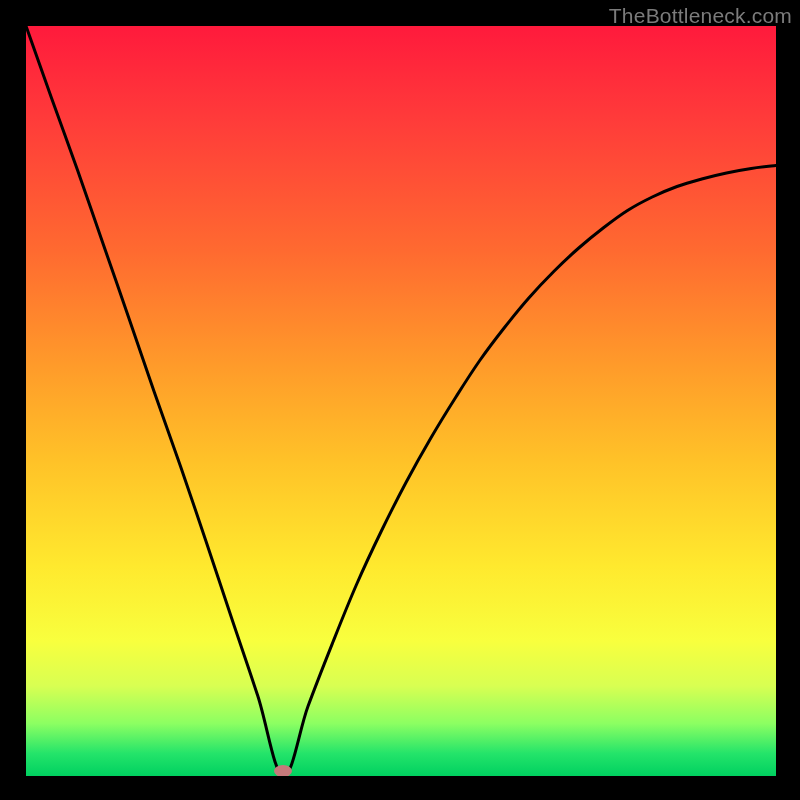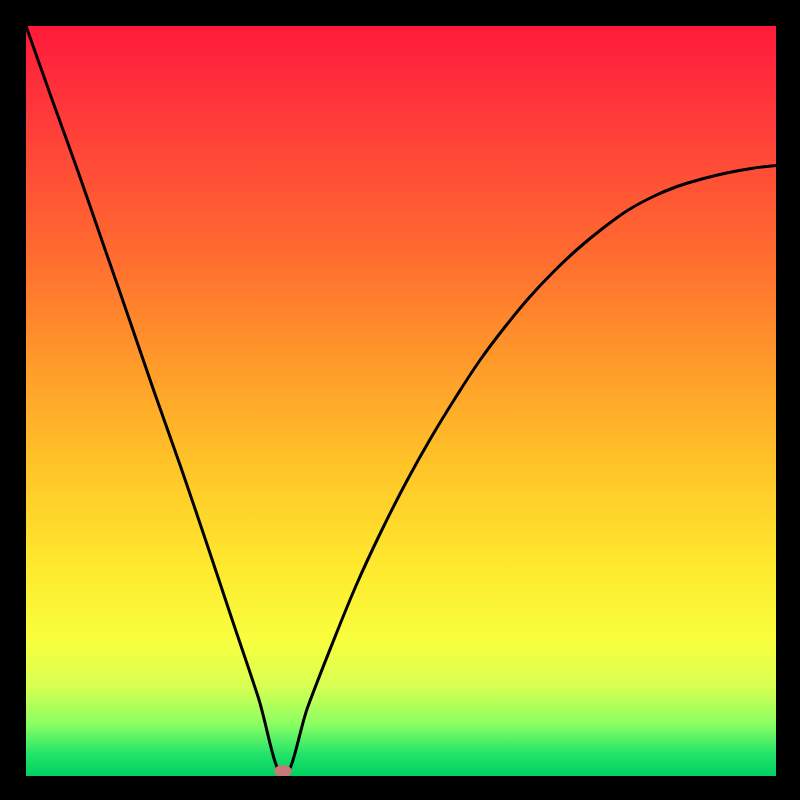--- a/index.html
+++ b/index.html
@@ -70,13 +70,14 @@
 <div class="frame">
   <div class="plot-area">
 
     <svg class="curve" viewBox="0 0 750 750" preserveAspectRatio="none">
       <path id="curve-path" d="M 0.00 0.00 C 4.59 12.96, 16.19 45.94, 25.50 72.00 C 34.82 98.05, 42.44 118.42, 51.75 144.75 C 61.07 171.07, 68.07 191.79, 77.25 218.25 C 86.43 244.71, 93.57 265.16, 102.75 291.75 C 111.93 318.34, 118.94 339.27, 128.25 366.00 C 137.56 392.73, 145.19 413.38, 154.50 440.25 C 163.81 467.12, 170.82 487.98, 180.00 515.25 C 189.18 542.52, 196.19 563.94, 205.50 591.75 C 214.82 619.56, 222.44 641.26, 231.75 669.75 C 241.06 698.24, 248.21 748.11, 257.25 750.00 C 266.30 751.89, 273.09 704.28, 282.00 680.25 C 290.91 656.22, 297.98 638.50, 306.75 616.50 C 315.52 594.50, 321.98 578.12, 330.75 558.00 C 339.52 537.88, 346.59 523.11, 355.50 504.75 C 364.41 486.39, 371.34 472.74, 380.25 456.00 C 389.16 439.26, 396.09 427.00, 405.00 411.75 C 413.91 396.49, 420.97 385.15, 429.75 371.25 C 438.52 357.35, 444.97 347.05, 453.75 334.50 C 462.53 321.94, 469.59 312.84, 478.50 301.50 C 487.41 290.16, 494.34 281.63, 503.25 271.50 C 512.16 261.38, 519.09 254.16, 528.00 245.25 C 536.91 236.34, 543.84 229.83, 552.75 222.00 C 561.66 214.17, 568.73 208.50, 577.50 201.75 C 586.27 195.00, 592.73 190.03, 601.50 184.50 C 610.27 178.97, 617.34 175.32, 626.25 171.00 C 635.16 166.68, 642.09 163.74, 651.00 160.50 C 659.91 157.26, 666.84 155.43, 675.75 153.00 C 684.66 150.57, 691.59 148.89, 700.50 147.00 C 709.41 145.11, 716.34 143.85, 725.25 142.50 C 734.16 141.15, 745.54 140.04, 750.00 139.50" fill="none" stroke="#000000" stroke-width="3" stroke-linecap="round" stroke-linejoin="round"></path>
     </svg>
 
     <div class="marker" id="marker" style="left: 257.25px; top: 744.75px; background: rgb(198, 121, 123);"></div>
 
   </div>
+  <div class="watermark">TheBottleneck.com</div>
 </div>
 
 </body></html>

